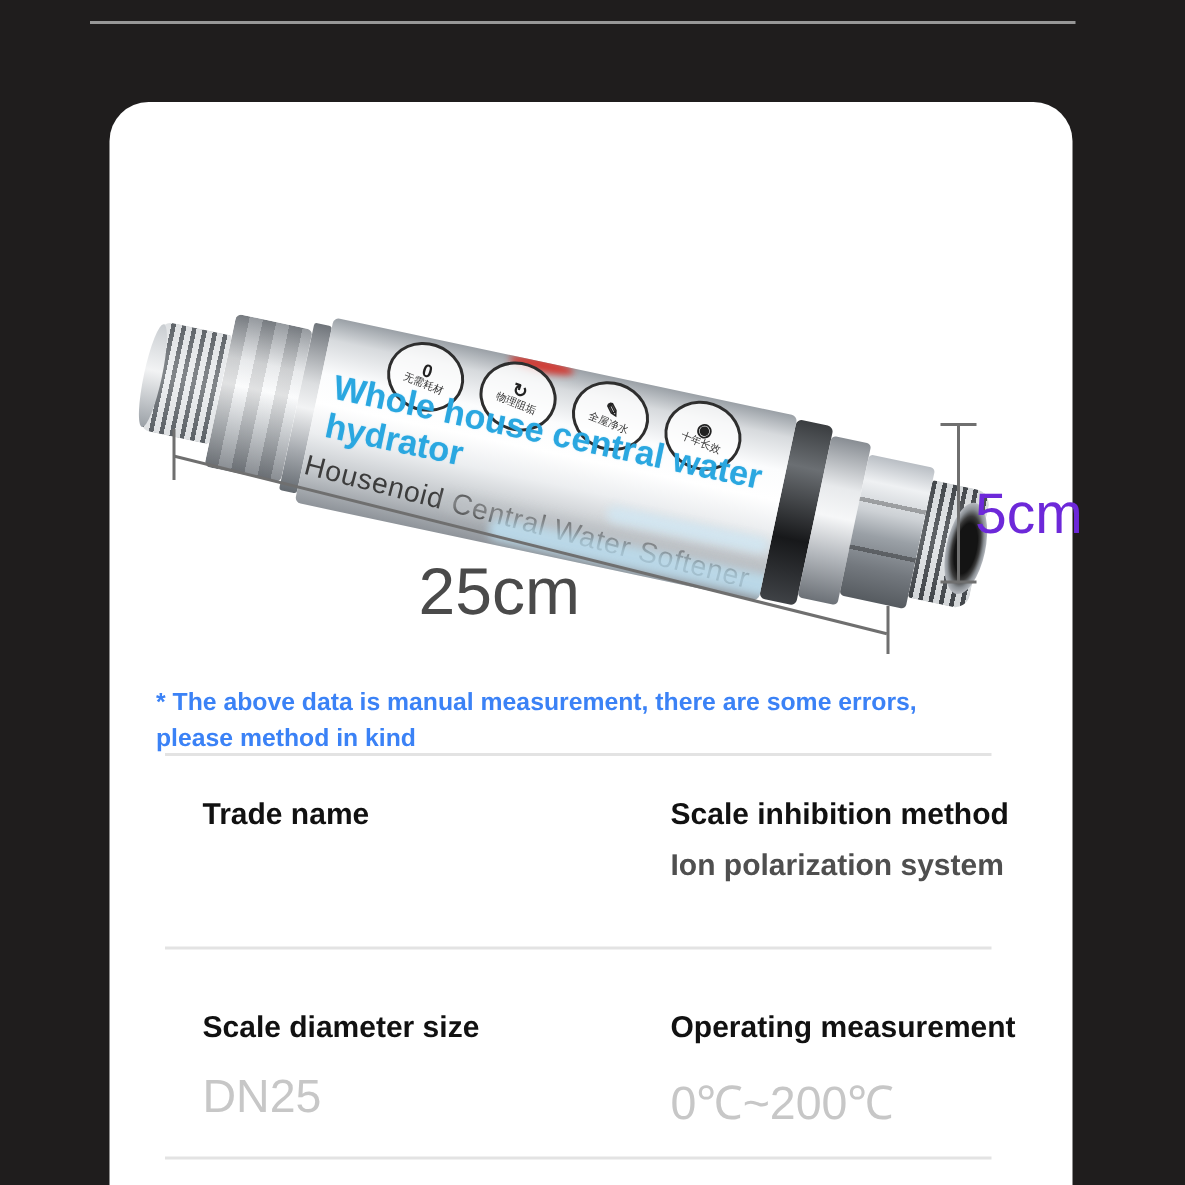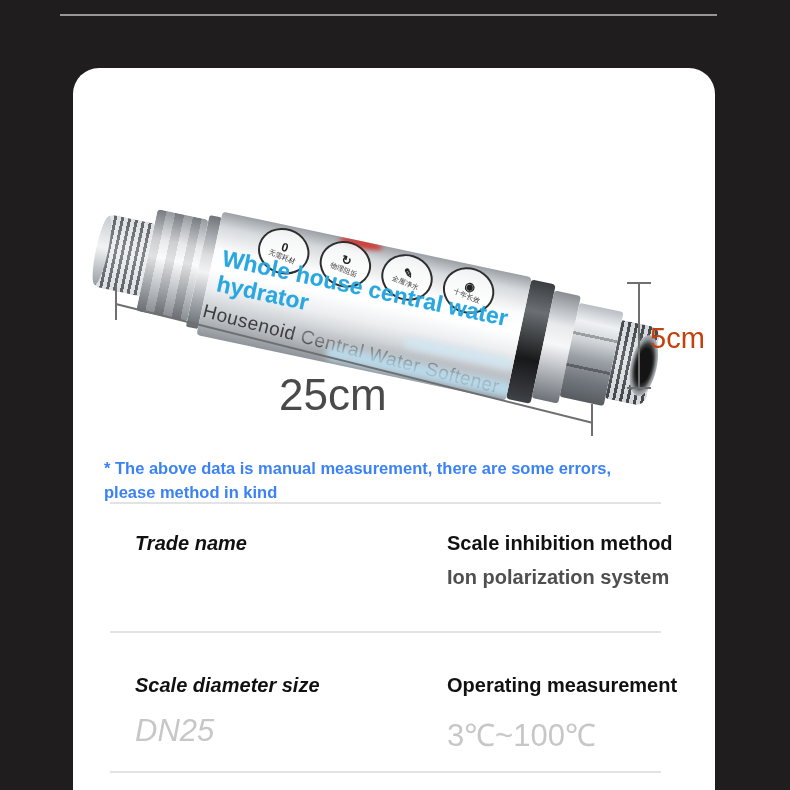--- a/index.html
+++ b/index.html
@@ -61,31 +61,31 @@
 
   
   .dim-len-line{position:absolute;left:43px;top:235px;width:490px;height:2px;background:#6f6f6f;
     transform:rotate(14deg);transform-origin:0 0;}
   .dim-len-tick-l{position:absolute;left:42px;top:218px;width:2px;height:34px;background:#6f6f6f;}
   .dim-len-tick-r{position:absolute;left:518px;top:336px;width:2px;height:32px;background:#6f6f6f;}
   .dim-len-label{position:absolute;left:206px;top:302px;font-size:44px;color:#4a4a4a;}
   .dim-h-line{position:absolute;left:565px;top:215px;width:2px;height:106px;background:#6f6f6f;}
   .dim-h-tick-t{position:absolute;left:554px;top:214px;width:24px;height:2px;background:#6f6f6f;}
   .dim-h-tick-b{position:absolute;left:554px;top:319px;width:24px;height:2px;background:#6f6f6f;}
-  .dim-h-label{position:absolute;left:577px;top:254px;font-size:29px;color:#c2410c;}
+  .dim-h-label{position:absolute;left:577px;top:254px;font-size:38px;color:#6d28d9;}
 
   
   .note{position:absolute;left:31px;top:388px;width:520px;font-size:16.5px;font-weight:bold;
     color:#3b82f6;line-height:24px;}
   .divider{position:absolute;left:37px;width:551px;height:2px;background:#e3e3e3;}
   .d1{top:434px;} .d2{top:563px;} .d3{top:703px;}
   .spec-label{position:absolute;font-size:20px;font-weight:bold;color:#111111;white-space:nowrap;}
   .spec-value{position:absolute;font-size:20px;font-weight:bold;color:#4f4f4f;line-height:26px;}
   .spec-value-big{position:absolute;font-size:31px;font-weight:normal;color:#c7c7c7;white-space:nowrap;}
-  .c-left{left:62px;font-style:italic;} .c-right{left:374px;}
+  .c-left{left:62px;} .c-right{left:374px;}
   .r1-label{top:464px;} .r1-value{top:496px;width:260px;}
   .r2-label{top:606px;} .r2-value{top:645px;}
 </style>
 </head>
 <body>
 
 <div class="stage">
   <div class="top-line"></div>
 
   <div class="card">
@@ -161,17 +161,17 @@
 
     <div class="spec-label c-left r1-label">Trade name</div>
     <div class="spec-label c-right r1-label">Scale inhibition method</div>
     <div class="spec-value c-right r1-value">Ion polarization system</div>
 
     <div class="divider d2"></div>
 
     <div class="spec-label c-left r2-label">Scale diameter size</div>
     <div class="spec-value-big c-left r2-value">DN25</div>
     <div class="spec-label c-right r2-label">Operating measurement</div>
-    <div class="spec-value-big c-right r2-value">3℃~100℃</div>
+    <div class="spec-value-big c-right r2-value">0℃~200℃</div>
 
     <div class="divider d3"></div>
   </div>
 </div>
 
 </body></html>

